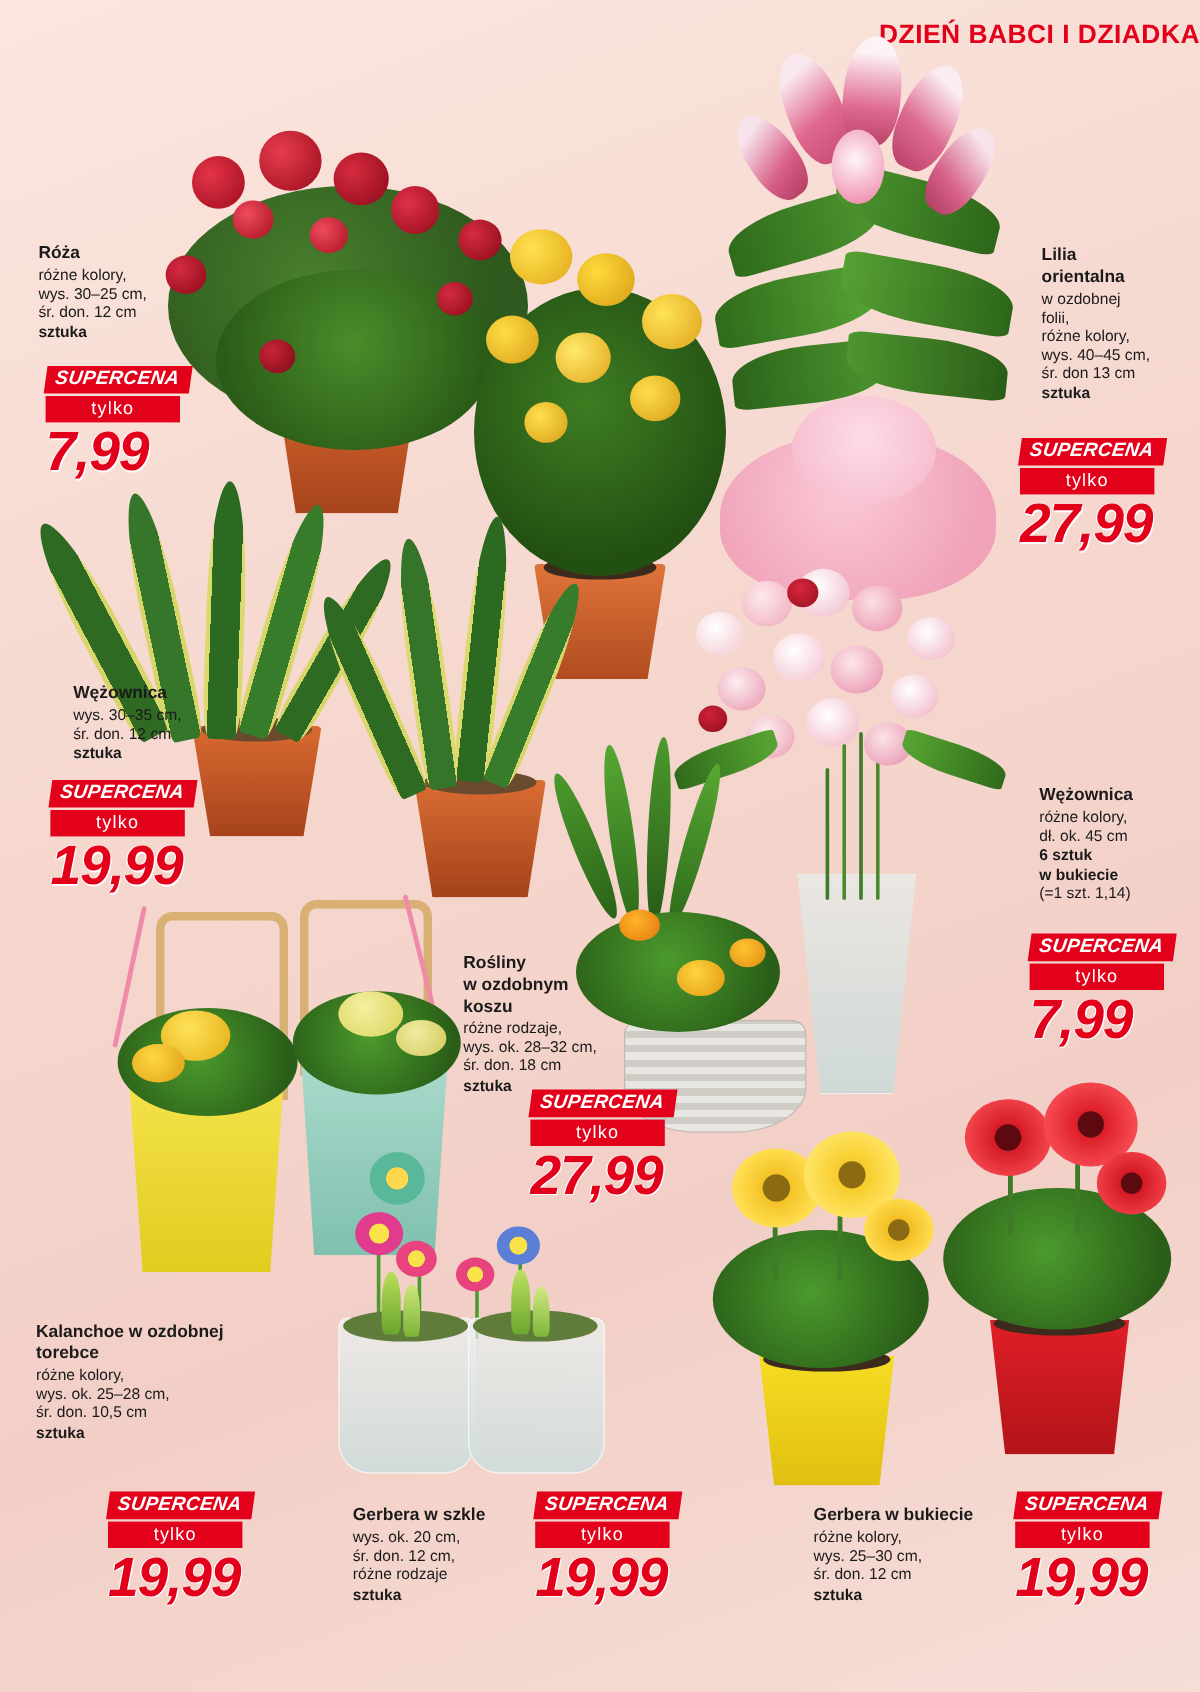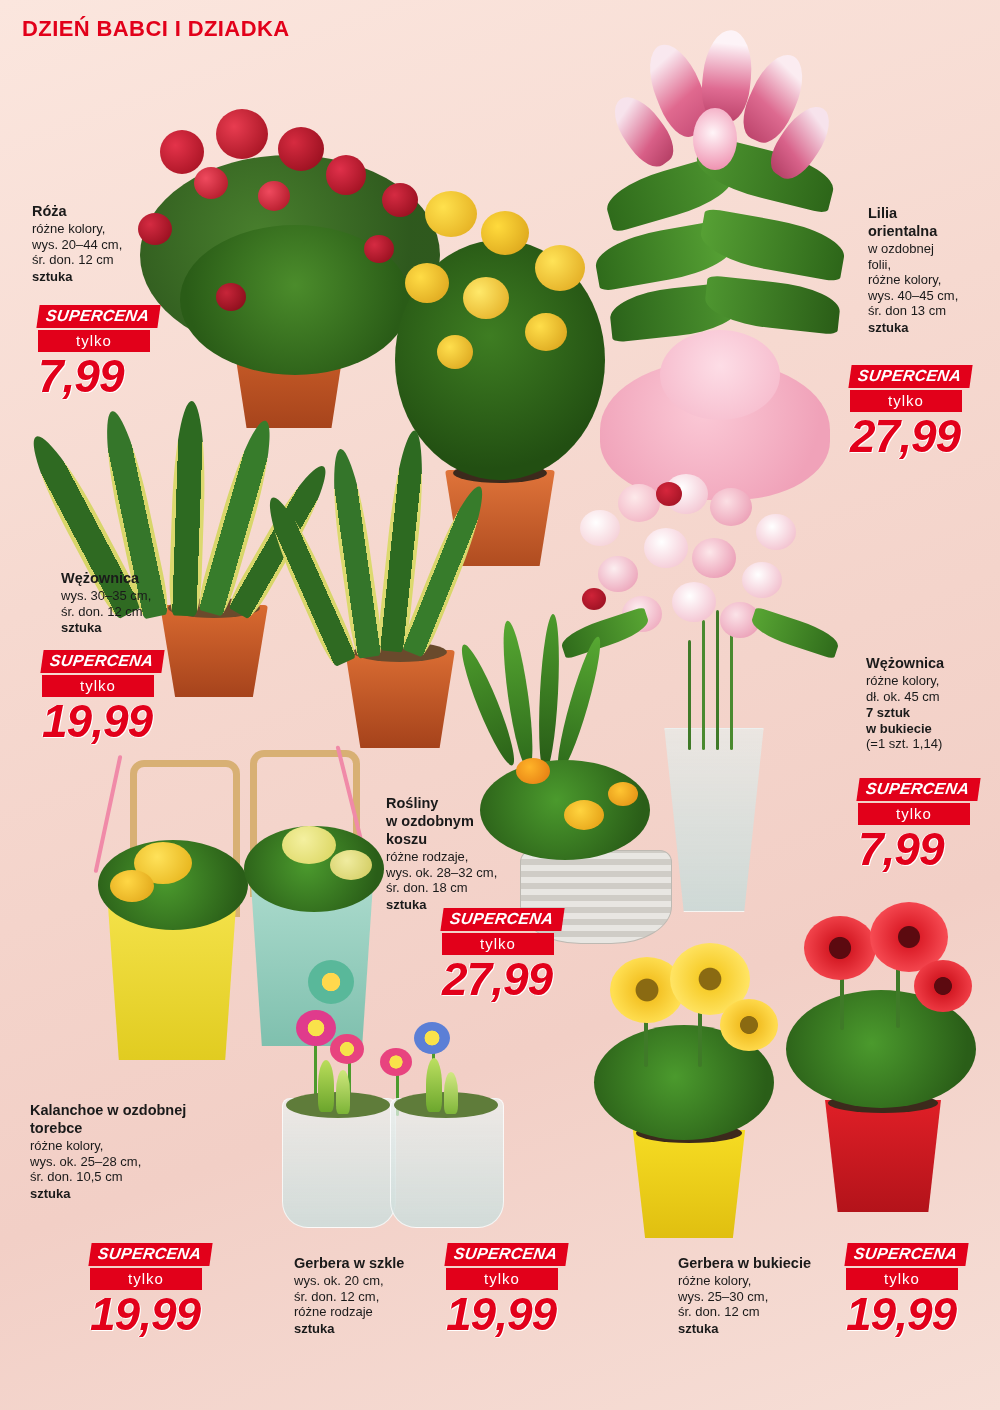--- a/index.html
+++ b/index.html
@@ -26,21 +26,22 @@
     position: absolute;
     top: 0; left: 0;
     width: 1000px;
     padding: 16px 0 0 0;
   }
   .header-title {
     font-size: 22px;
     font-weight: bold;
     color: #e2001a;
     letter-spacing: 0.4px;
-    margin-left: 22px;
+    margin-left: 42px;
+    text-align: right;
   }
   .header-dates {
     display: inline-block;
     margin-top: 8px;
     margin-left: 30px;
     background: #e2001a;
     color: #ffffff;
     font-size: 19px;
     font-weight: bold;
     padding: 6px 14px 7px 10px;
@@ -312,21 +313,21 @@
     <div class="stem" style="left:70px; top:60px; width:4px; height:80px; background:#3f7a28;"></div>
     <div class="stem" style="left:126px; top:46px; width:4px; height:92px; background:#3f7a28;"></div>
     <div class="blob" style="left:34px; top:26px; width:72px; height:64px; background:radial-gradient(circle at 50% 50%,#5c0a10 22%, #d61c26 24%, #f1424a 70%);"></div>
     <div class="blob" style="left:100px; top:12px; width:78px; height:70px; background:radial-gradient(circle at 50% 50%,#5c0a10 20%, #dd1f2a 22%, #f64a52 72%);"></div>
     <div class="blob" style="left:144px; top:70px; width:58px; height:52px; background:radial-gradient(circle at 50% 50%,#5c0a10 22%, #d41a24 24%, #ee3b44 70%);"></div>
   </div>
 
   <div class="prod" style="left:32px; top:203px; width:150px;">
     <div class="prod-name">Róża</div>
     <div class="prod-desc">różne kolory,</div>
-    <div class="prod-desc">wys. 20–44 cm,</div>
+    <div class="prod-desc">wys. 30–25 cm,</div>
     <div class="prod-desc">śr. don. 12 cm</div>
     <div class="prod-unit">sztuka</div>
   </div>
   <div class="price-badge" style="left:38px; top:305px;">
     <span class="badge-super">SUPERCENA</span>
     <span class="badge-tylko">tylko</span>
     <span class="badge-price">7,99</span>
   </div>
 
   <div class="prod" style="left:868px; top:205px; width:130px;">
@@ -354,21 +355,21 @@
   <div class="price-badge" style="left:42px; top:650px;">
     <span class="badge-super">SUPERCENA</span>
     <span class="badge-tylko">tylko</span>
     <span class="badge-price">19,99</span>
   </div>
 
   <div class="prod" style="left:866px; top:655px; width:128px;">
     <div class="prod-name">Wężownica</div>
     <div class="prod-desc">różne kolory,</div>
     <div class="prod-desc">dł. ok. 45 cm</div>
-    <div class="prod-unit">7 sztuk</div>
+    <div class="prod-unit">6 sztuk</div>
     <div class="prod-unit">w bukiecie</div>
     <div class="prod-desc">(=1 szt. 1,14)</div>
   </div>
   <div class="price-badge" style="left:858px; top:778px;">
     <span class="badge-super">SUPERCENA</span>
     <span class="badge-tylko">tylko</span>
     <span class="badge-price">7,99</span>
   </div>
 
   <div class="prod" style="left:386px; top:795px; width:150px;">

